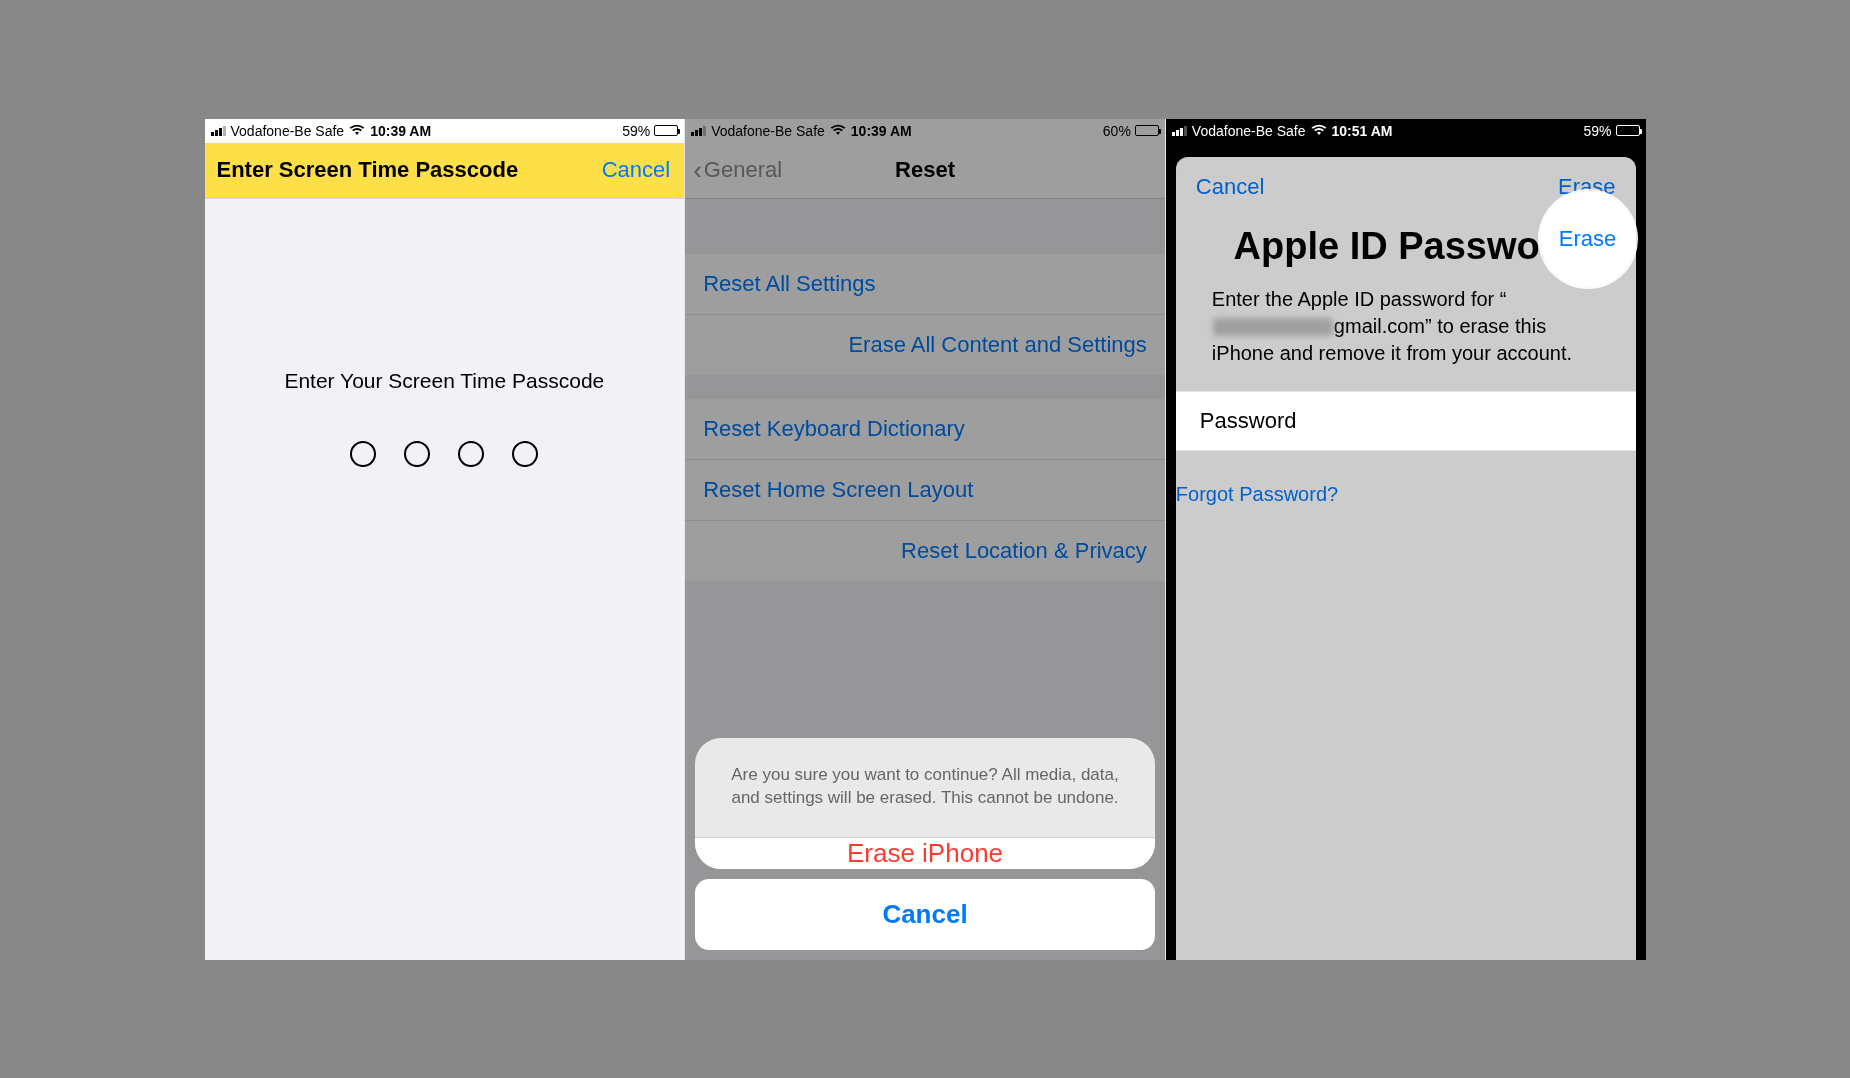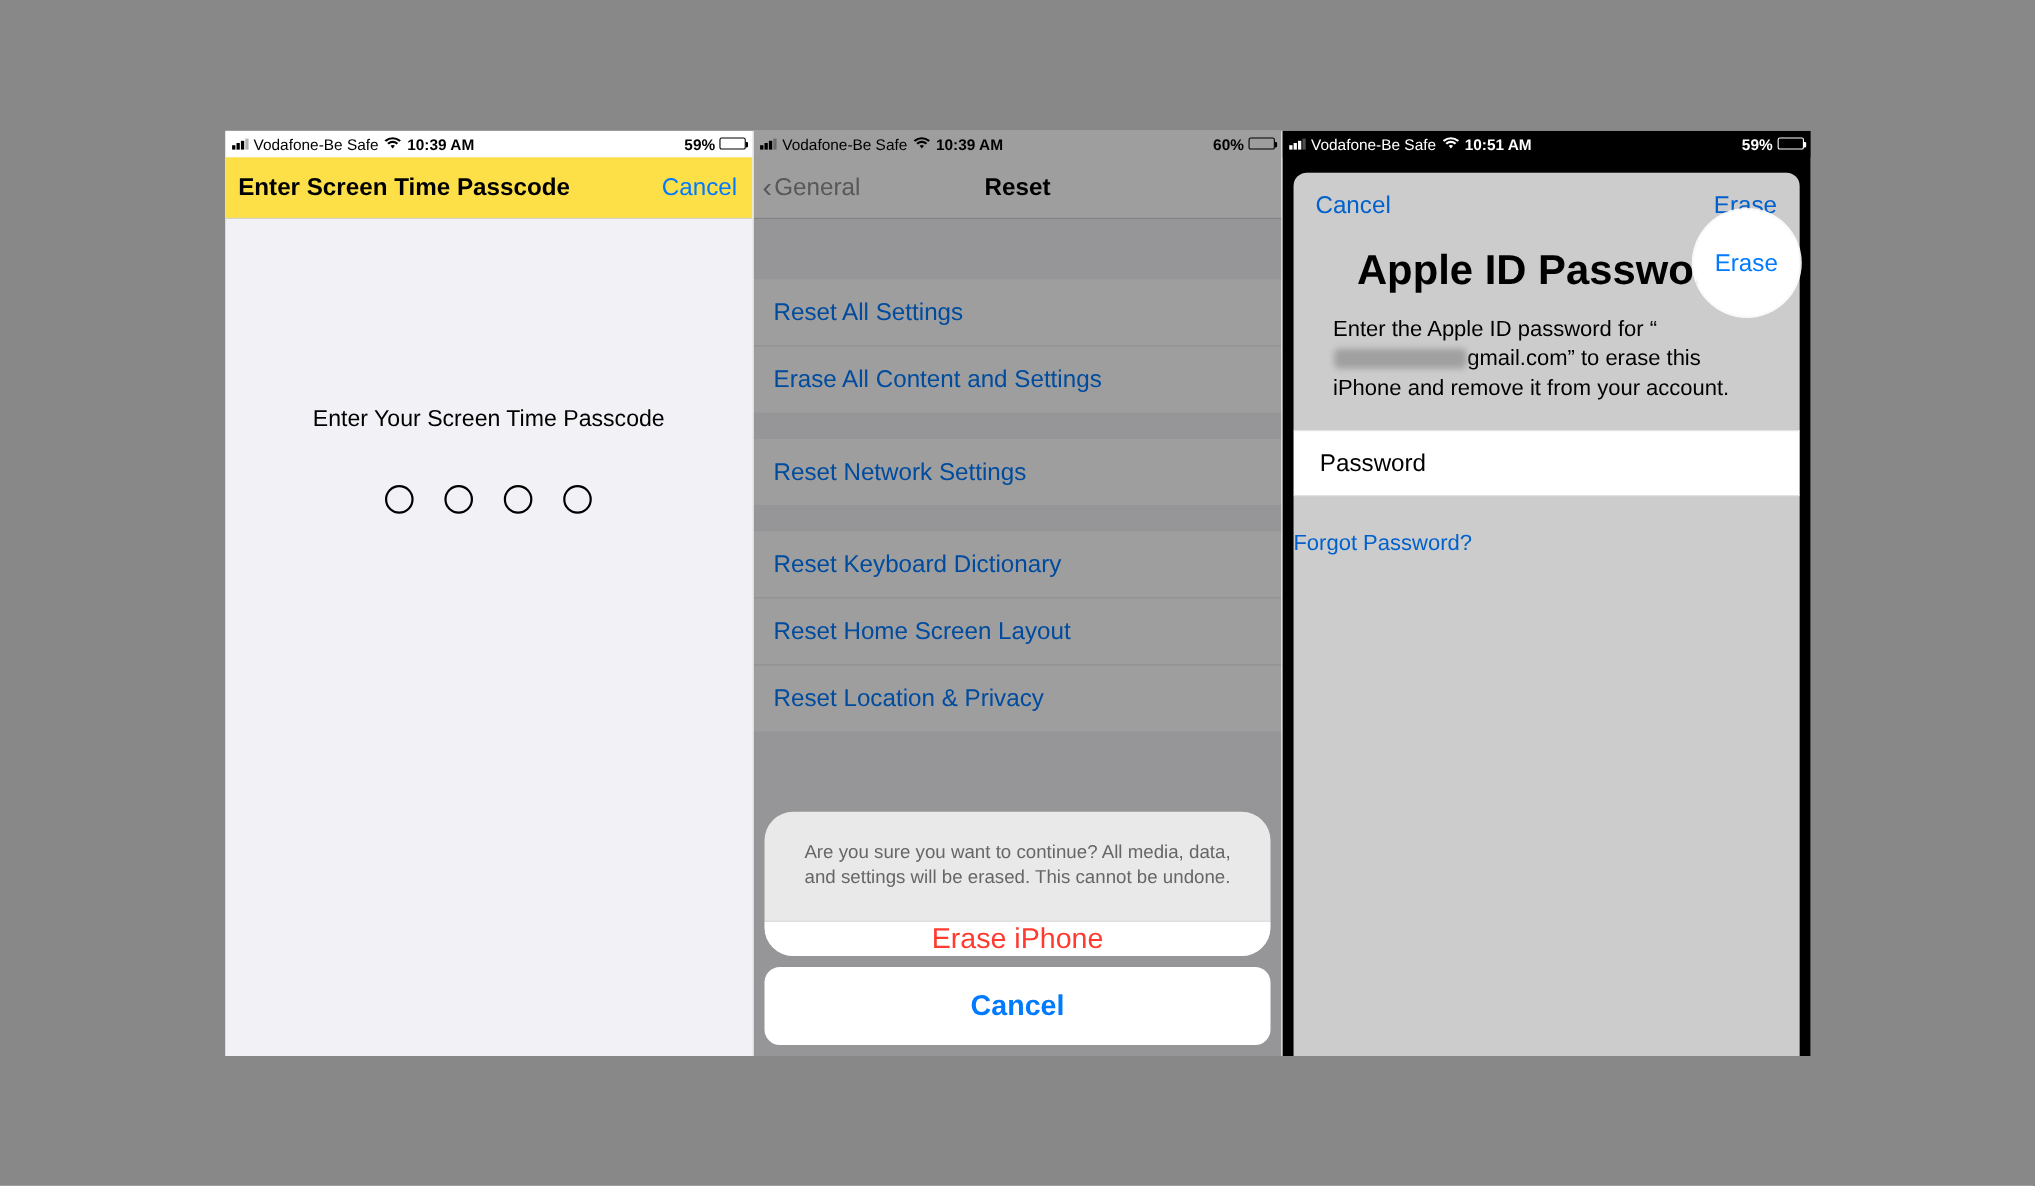--- a/index.html
+++ b/index.html
@@ -35,21 +35,21 @@
     display: flex;
     align-items: center;
     padding: 0 6px;
     font-size: 14px;
     font-weight: 500;
     gap: 5px;
     color: #000;
     background: #fff;
   }
   .status-bar .left { display: flex; align-items: center; gap: 5px; }
-  .status-bar .right { margin-left: auto; display: flex; align-items: center; gap: 4px; font-weight: bold; }
+  .status-bar .right { margin-left: auto; display: flex; align-items: center; gap: 4px; }
   .signal-bars { display: inline-flex; align-items: flex-end; gap: 1px; }
   .signal-bars span { width: 3px; background: currentColor; }
   .signal-bars .b1 { height:4px; } .signal-bars .b2 { height:6px; }
   .signal-bars .b3 { height:8px; } .signal-bars .b4 { height:10px; opacity:.3; }
   .wifi { font-size:14px; }
   .battery {
     width: 24px; height: 11px; border: 1px solid currentColor; border-radius: 2px;
     position: relative; display: inline-block;
   }
   .battery::after { content:""; position:absolute; right:-3px; top:3px; width:2px; height:5px; background: currentColor; border-radius:0 1px 1px 0;}
@@ -79,21 +79,21 @@
     height: 56px; background: #fff;
     display:flex; align-items:center; justify-content:center;
     border-bottom:1px solid #d1d1d6; position:relative;
     font-size:22px;
   }
   .p2 .back { position:absolute; left:8px; color:#8e8e93; display:flex; align-items:center; font-size:22px;}
   .chevron-left { font-size:26px; margin-right:2px; line-height:1;}
   .p2 .reset-list { flex:1;margin-top:31px; }
   .group { background:#fff; margin-top:24px; }
   .row { padding:17px 18px; font-size:22px; color:#007aff; border-bottom:1px solid #e5e5ea;}
-  .row:last-child{ border-bottom:none;}
+  .row:last-child{ border-bottom:none;text-align:right;}
   .p2 .dim-overlay {
     position:absolute; top:0; left:0; right:0; bottom:0;
     background: rgba(0,0,0,0.38);
   }
   .action-sheet {
     position:absolute; bottom:0; left:0; right:0;
     padding:10px;
   }
   .as-card {
     background: rgba(240,240,240,0.92);
@@ -253,23 +253,20 @@
         <span class="chevron-left">‹</span>
         <span>General</span>
       </span>
       <span style="font-weight:600">Reset</span>
     </div>
 
     <div class="reset-list">
       <div class="group">
         <div class="row">Reset All Settings</div>
         <div class="row">Erase All Content and Settings</div>
-      </div>
-      <div class="group">
-        <div class="row">Reset Network Settings</div>
       </div>
       <div class="group">
         <div class="row">Reset Keyboard Dictionary</div>
         <div class="row">Reset Home Screen Layout</div>
         <div class="row">Reset Location &amp; Privacy</div>
       </div>
     </div>
 
     <div class="dim-overlay"></div>
 

